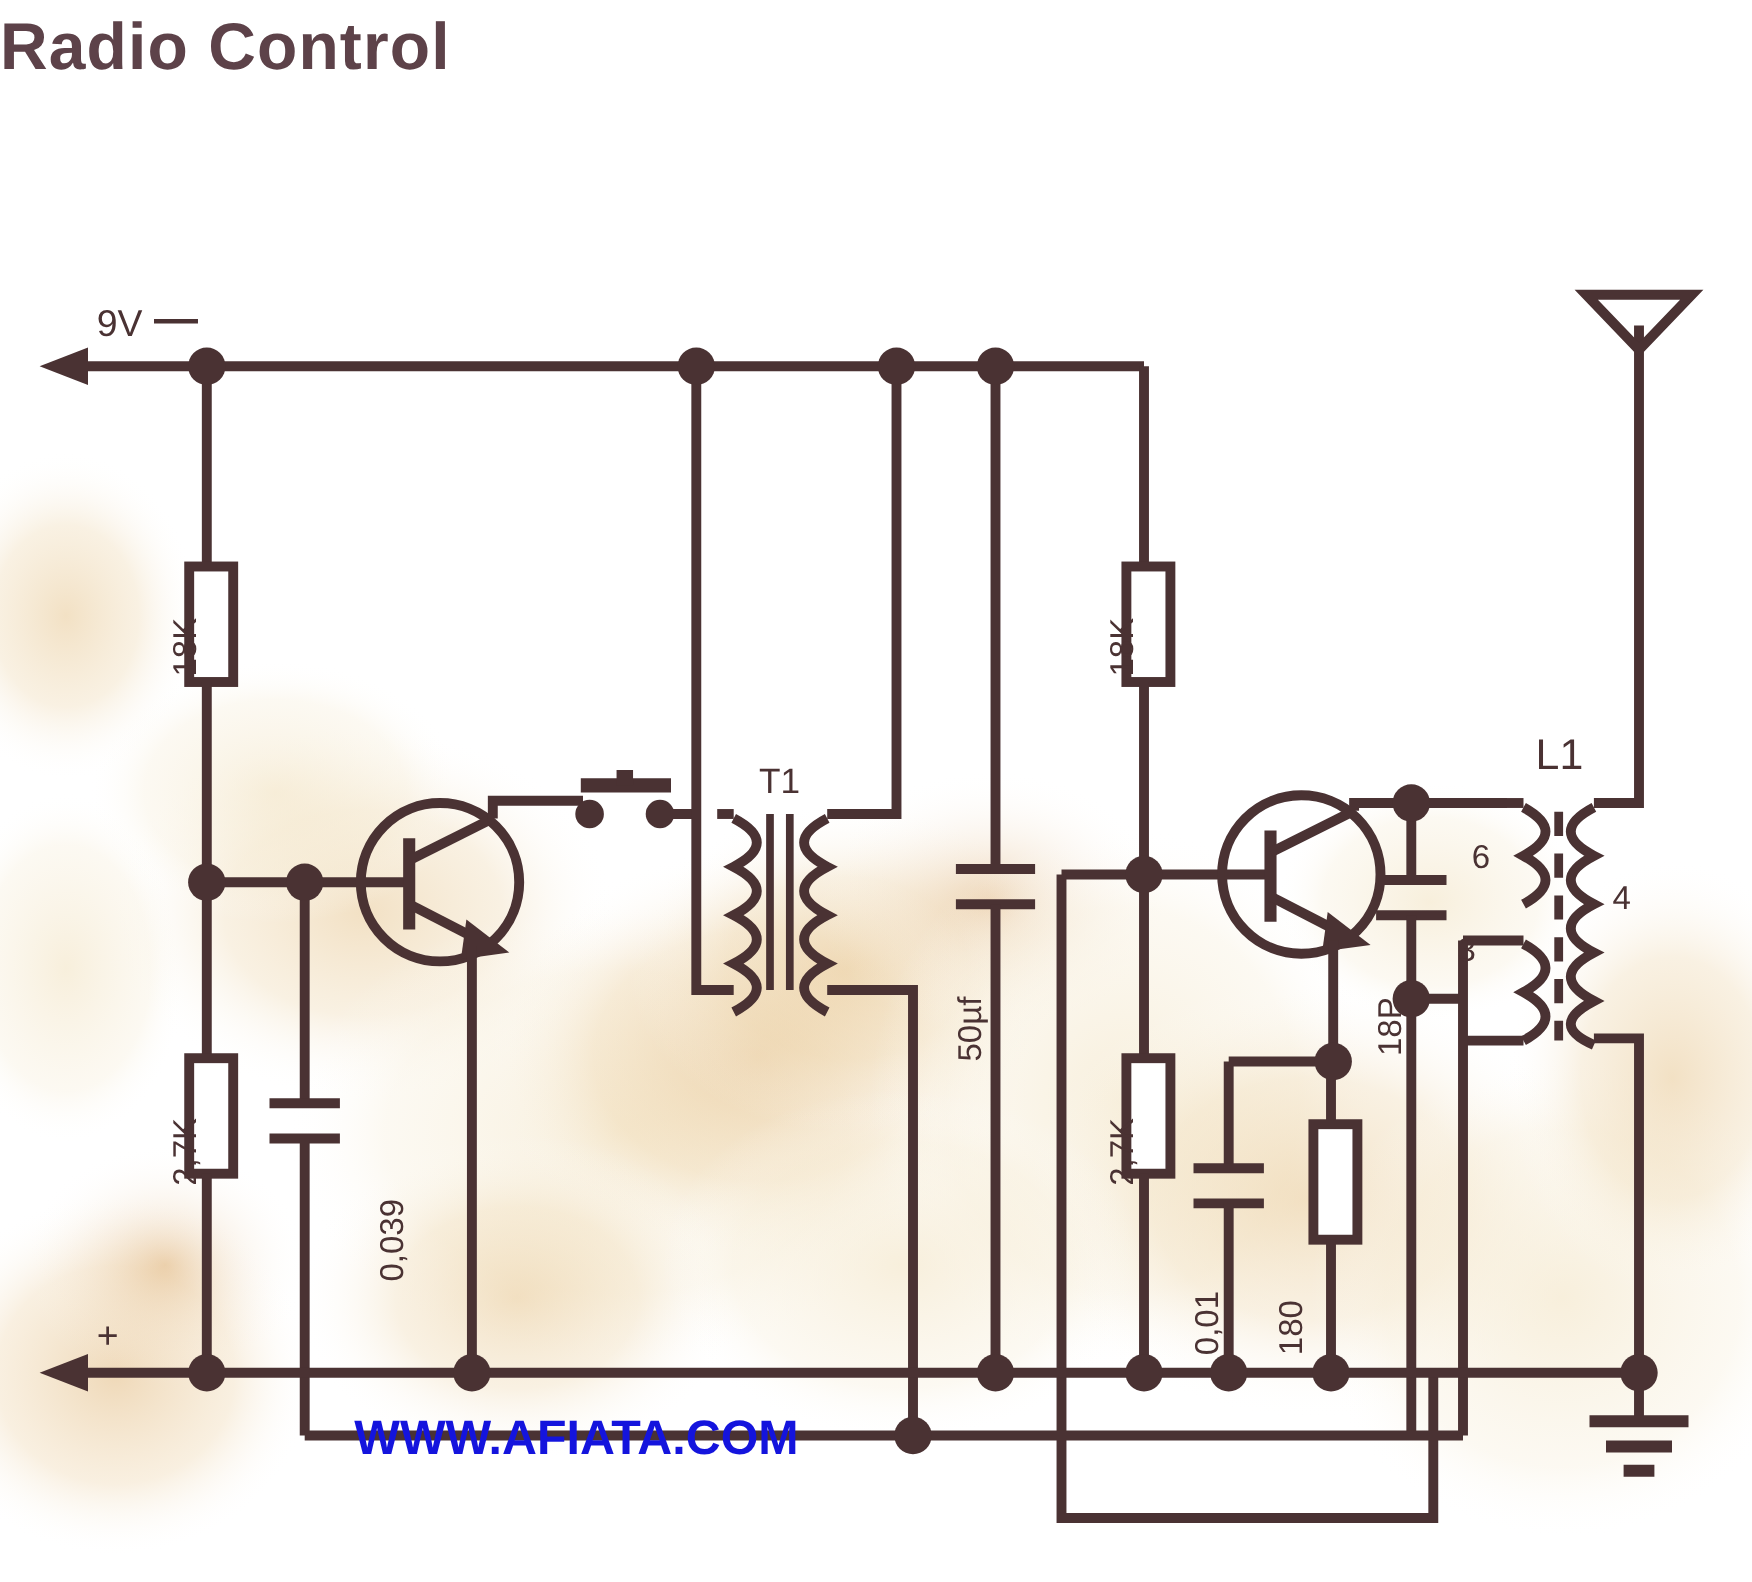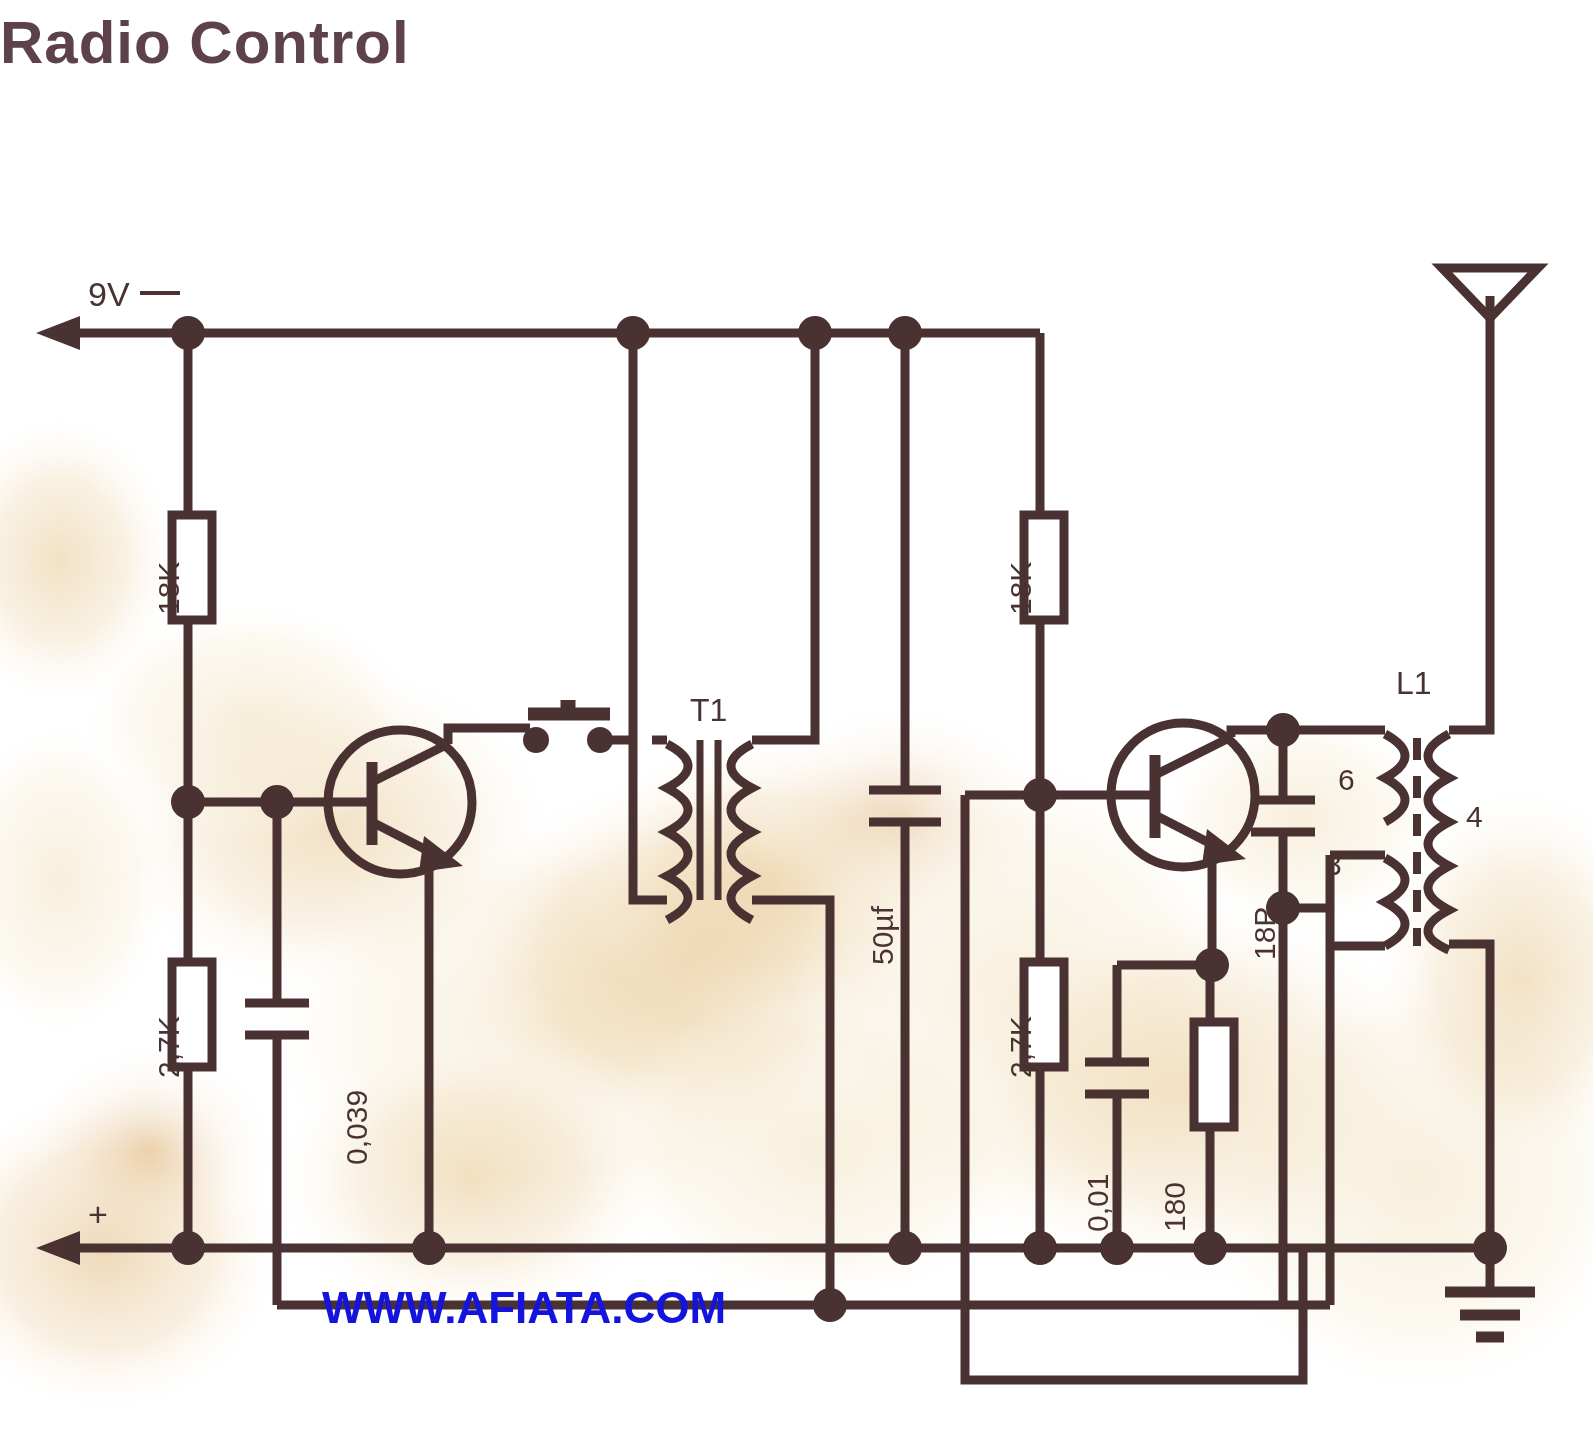--- a/index.html
+++ b/index.html
@@ -236,21 +236,21 @@
   <div class="lbl vlbl" style="left:1004px;top:615px;">18K</div>
 
   <div class="lbl vlbl" style="left:1004px;top:1078px;">2,7K</div>
 
   <div class="lbl vlbl" style="left:1081px;top:1232px;">0,01</div>
 
   <div class="lbl vlbl" style="left:1158px;top:1232px;">180</div>
 
   <div class="lbl vlbl" style="left:1248px;top:960px;">18P</div>
 
-  <div class="lbl" style="left:1396px;top:665px;font-size:32px;">L1</div>
+  <div class="lbl" style="left:1396px;top:665px;font-size:39px;">L1</div>
 
   <div class="lbl" style="left:1338px;top:763px;font-size:30px;">6</div>
 
   <div class="lbl" style="left:1325px;top:848px;font-size:30px;">3</div>
 
   <div class="lbl" style="left:1466px;top:800px;font-size:30px;">4</div>
 
   <div class="lbl" style="left:88px;top:1195px;font-size:34px;">+</div>
 
   <div id="watermark">WWW.AFIATA.COM</div>

